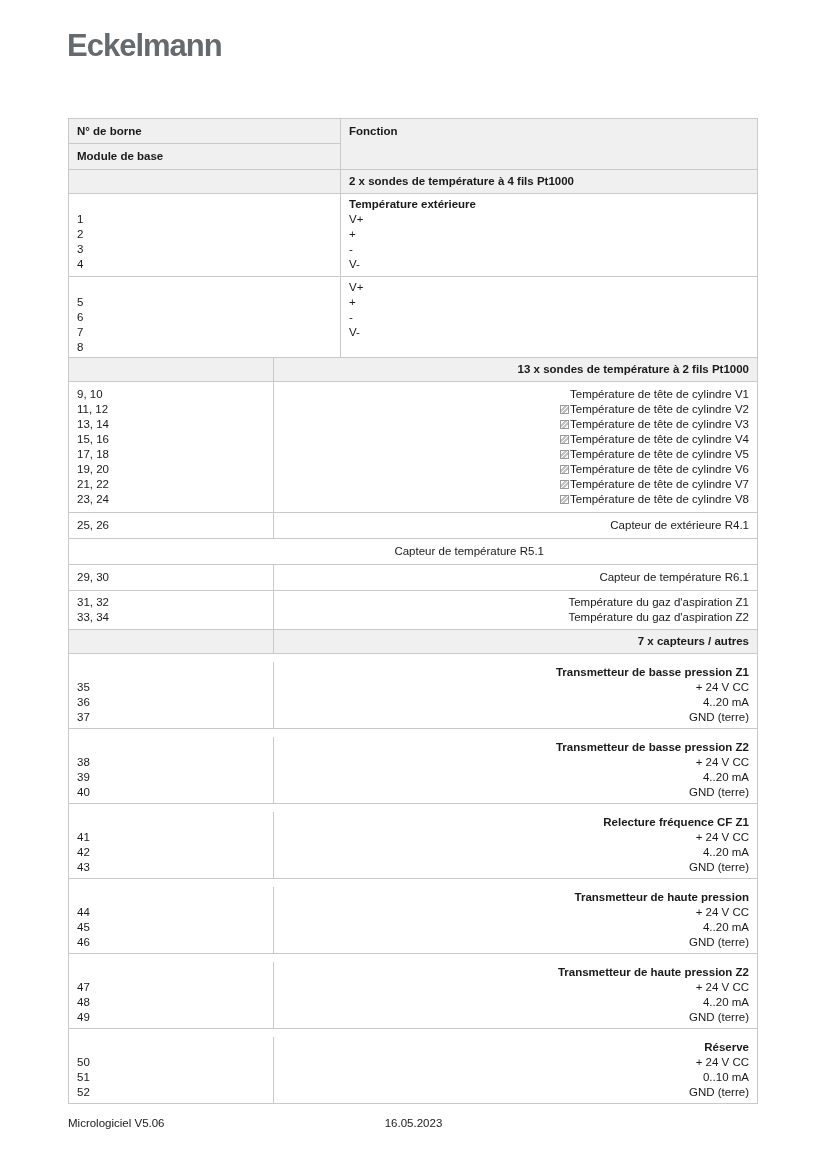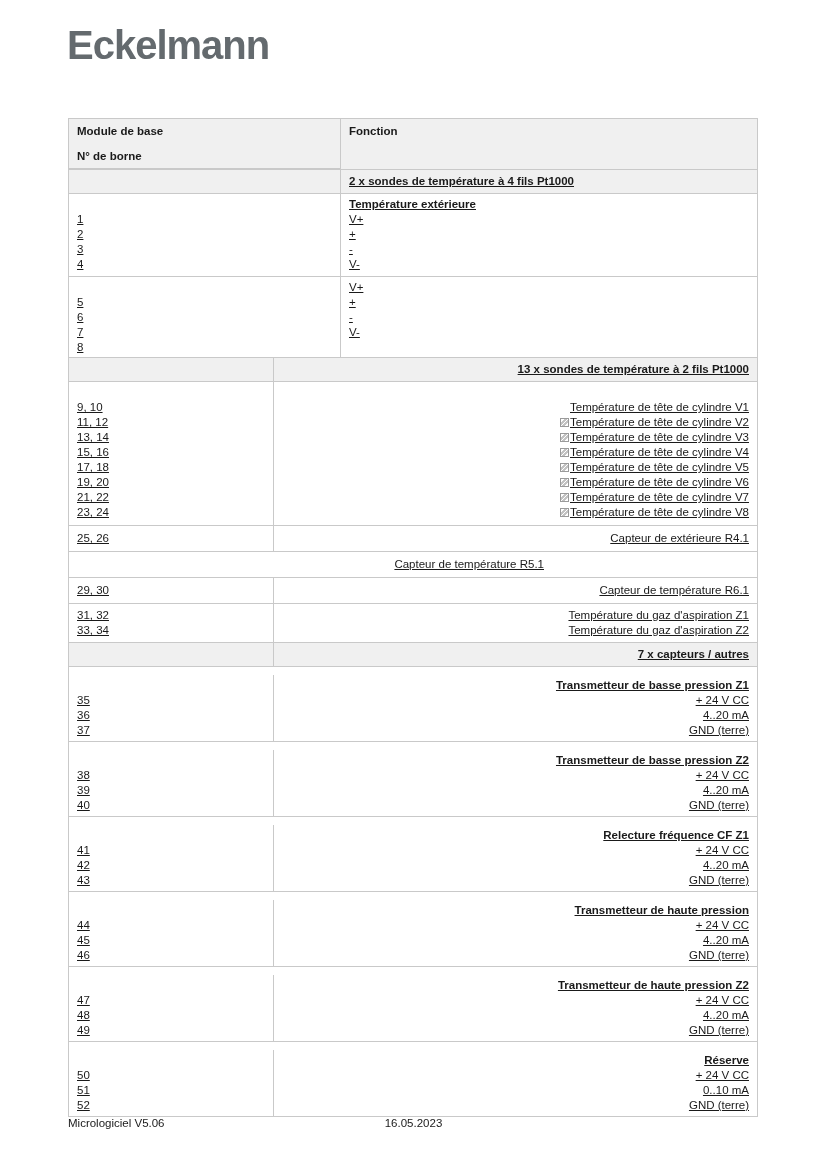--- a/index.html
+++ b/index.html
@@ -4,47 +4,47 @@
 <style>
   * { margin:0; padding:0; box-sizing:border-box; }
   html,body { background:#ffffff; }
   .page {
     position:relative; width:827px; height:1169px; background:#fff;
     font-family:"Liberation Sans", sans-serif; font-size:11.5px;
     line-height:15px; color:#1a1a1a; overflow:hidden;
   }
   .logo {
     position:absolute; left:67px; top:38px;
-    font-size:40px; font-weight:bold; color:#646a6e; letter-spacing:-1px;
+    font-size:31px; font-weight:bold; color:#646a6e; letter-spacing:-1px;
   }
   .tbl {
     position:absolute; left:68px; width:690px;
     border:1px solid #c9c9c9; background:#fff;
   }
   .t1 { top:118px; }
   .t2 { top:357px; }
   .row { display:flex; border-bottom:1px solid #c9c9c9; }
   .row:last-child { border-bottom:none; }
-  .cell { padding:4px 8px;text-decoration:underline; }
+  .cell { padding:4px 8px; }
   .cL { border-right:1px solid #c9c9c9; }
   .t1 .cL { width:272px; flex:none; }
   .t1 .cR { width:416px; flex:none; }
   .t2 .cL { width:205px; flex:none; }
   .t2 .cR { width:483px; flex:none;text-align:right; }
   .gray { background:#f0f0f0; }
   .b { font-weight:bold; }
   .hstack { padding:0; }
   .hcell { padding:5px 8px; height:25px; }
   .hcell-top { border-bottom:1px solid #c9c9c9; }
   .hdr-right { padding:5px 8px; }
   .sect { padding:4px 8px; }
   .grp .cell { padding-top:3px; padding-bottom:4px; }
   .grp4 .cell { padding-top:3px; padding-bottom:3px;margin-top:8px; }
   .spacer { height:15px; }
-  .cyl .cell { padding-top:18px; padding-bottom:5px; }
+  .cyl .cell { padding-top:5px; padding-bottom:5px; }
   .single .cell { padding-top:5px; padding-bottom:5px; }
   .gaz .cell { padding-top:4px; padding-bottom:4px; }
   .imgicon {
     display:inline-block; width:9px; height:9px;
     border:1px solid #9a9a9a; vertical-align:-1px; margin-right:1px;
     background:linear-gradient(135deg,#ffffff 28%,#c3c3c3 28%,#c3c3c3 44%,#ffffff 44%,#ffffff 56%,#c3c3c3 56%,#c3c3c3 72%,#ffffff 72%);
   }
   .footer-left  { position:absolute; left:68px;  top:1116px; }
   .footer-center{ position:absolute; left:0; top:1116px; width:827px; text-align:center; }
   .footer-right { position:absolute; right:69px; top:1172px; }
@@ -53,22 +53,22 @@
 <body>
 
 <div class="page">
 
   <div class="logo">Eckelmann</div>
 
   <div class="tbl t1">
 
     <div class="row gray">
       <div class="cL hstack">
+        <div class="hcell hcell-top b">N° de borne</div>
         <div class="hcell b">Module de base</div>
-        <div class="hcell hcell-top b">N° de borne</div>
       </div>
       <div class="cR hdr-right b">Fonction</div>
     </div>
 
     <div class="row gray">
       <div class="cell cL"></div>
       <div class="cell cR sect b">2 x sondes de température à 4 fils Pt1000</div>
     </div>
 
     <div class="row grp">

